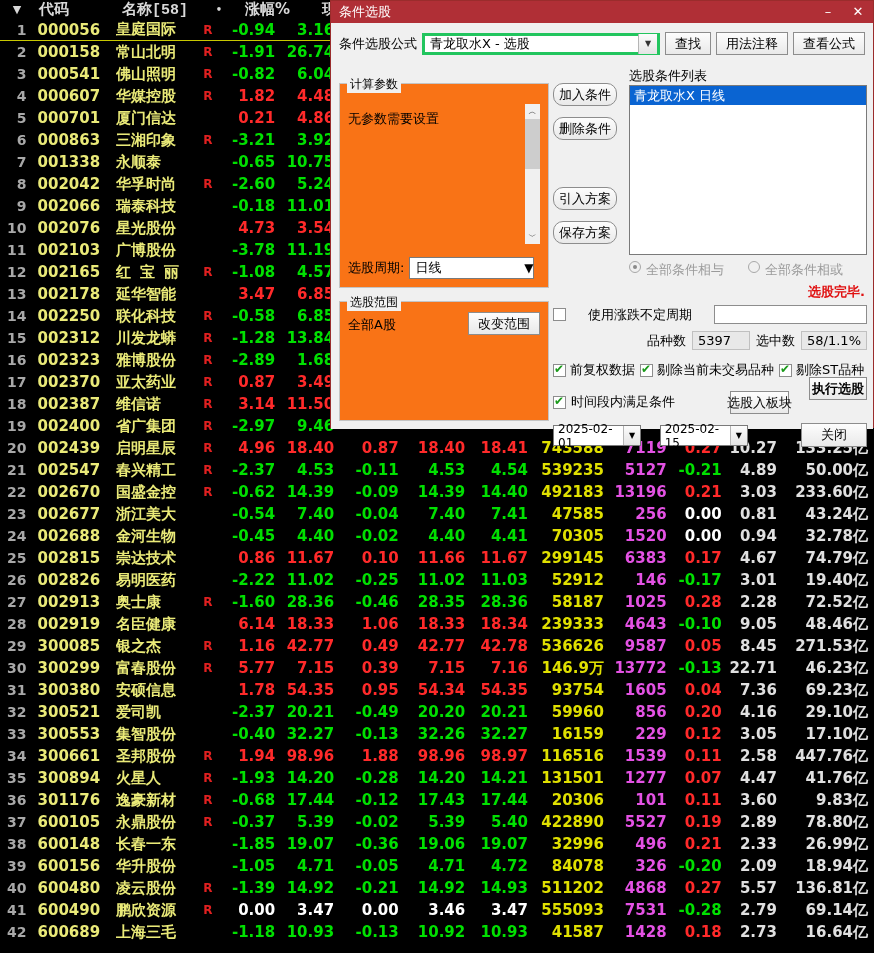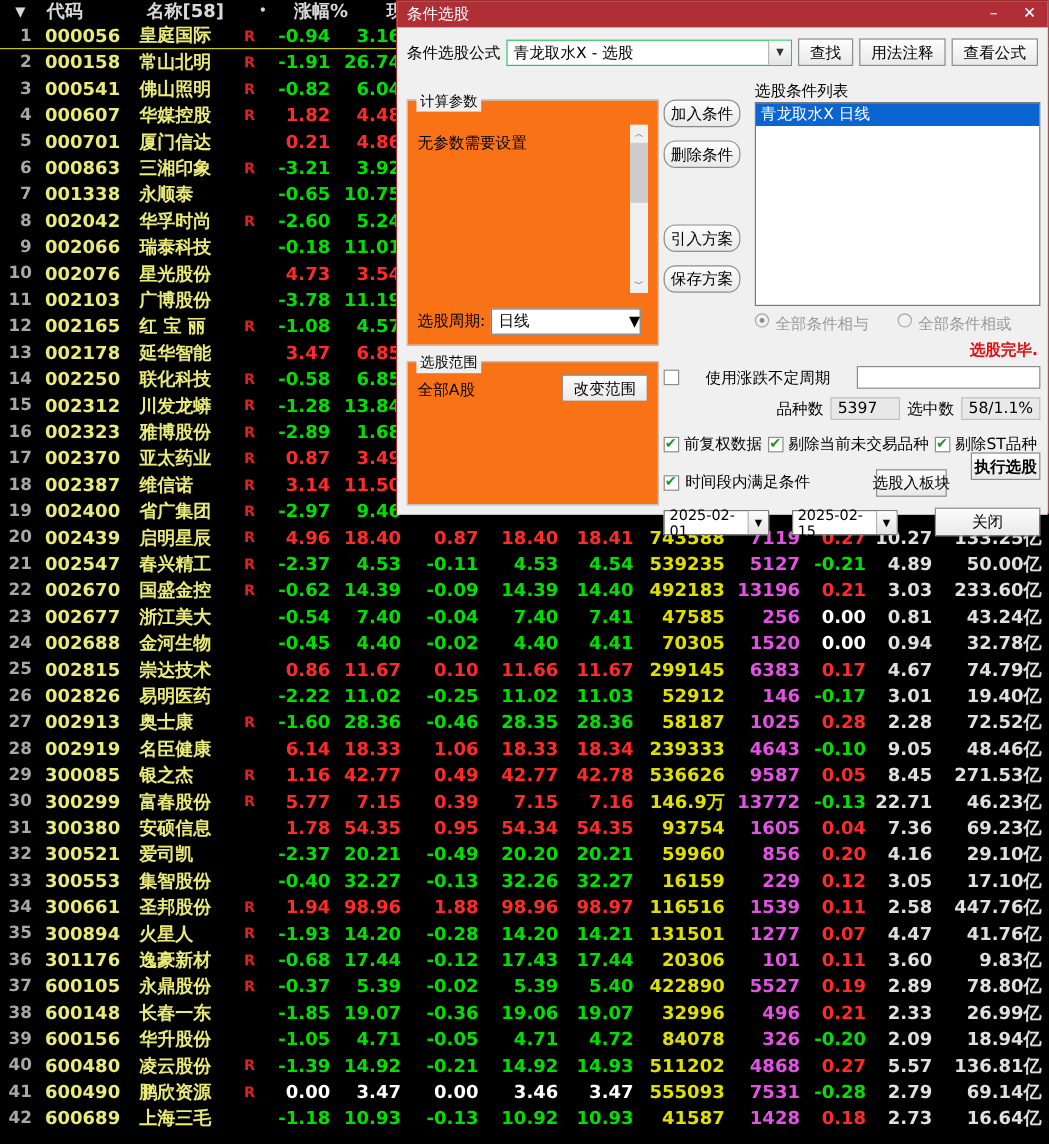--- a/index.html
+++ b/index.html
@@ -19,21 +19,21 @@
     font-size:15px; font-weight:bold;
     font-family:"DejaVu Sans","Liberation Sans",sans-serif;
     white-space:nowrap;
   }
   .qhead { height:19px; color:#d8d8d8; font-size:15px; }
   .qhead .c { color:#d8d8d8; }
 
   .c { display:inline-block; overflow:hidden; }
   .c-idx   { width:34px;  text-align:right; padding-right:6px; color:#a8a8a8; font-size:14px; }
   .c-code  { width:88px;  text-align:left;  padding-left:5px; color:#eaea78; }
-  .c-name  { width:84px;  text-align:left;  color:#eaea78; letter-spacing:0px;}
+  .c-name  { width:84px;  text-align:left;  color:#eaea78; letter-spacing:0px;font-family:Liberation Mono, monospace;}
   .c-r     { width:26px;  text-align:center; font-size:12px; }
   .c-chg   { width:62px;  text-align:right; padding-right:4px; }
   .c-price { width:62px;  text-align:right; padding-right:4px; }
   .c-diff  { width:68px;  text-align:right; padding-right:4px; }
   .c-buy   { width:70px;  text-align:right; padding-right:4px; }
   .c-sell  { width:66px;  text-align:right; padding-right:4px; }
   .c-vol   { width:80px;  text-align:right; padding-right:4px; color:#e0e000; }
   .c-amt   { width:66px;  text-align:right; padding-right:4px; color:#e452e4; }
   .c-v2    { width:58px;  text-align:right; padding-right:4px; }
   .c-v3    { width:58px;  text-align:right; padding-right:4px; color:#e0e0e0; }
@@ -62,21 +62,21 @@
     font-size:13px; font-weight:normal;
   }
   .dlg-title .t { flex:1; }
   .tb-btn { width:30px; text-align:center; color:#fff; font-size:13px; line-height:22px; }
 
   .dlg-body { position:relative; width:100%; height:406px; background:#f0f0f0; padding:6px 8px 0 8px; }
 
   .row-formula { display:flex; align-items:center; gap:5px; margin-top:3px; }
   .lbl { font-size:13px; color:#000; white-space:nowrap; }
   .combo {
-    flex:1; height:22px; background:#fff; border:1px solid #22c55e;
+    flex:1; height:22px; background:#fff; border:3px solid #22c55e;
     display:flex; align-items:center;
   }
   .combo .val { flex:1; padding-left:5px; font-size:13px; color:#000; }
   .combo .arrow {
     width:19px; height:20px; background:linear-gradient(#fcfcfc,#e4e4e4);
     border-left:1px solid #b5b5b5; display:flex; align-items:center; justify-content:center;
     font-size:8px; color:#333;
   }
   .btn {
     height:23px; min-width:46px; padding:0 9px;
@@ -159,21 +159,21 @@
   .chk-row3 .grp { display:flex; align-items:center; gap:5px; white-space:nowrap; }
 
   .date-row { position:absolute; left:0; top:352px; width:314px; display:flex; align-items:center; gap:5px; }
   .date-combo { width:88px; height:21px; background:#fff; border:1px solid #7a7a7a; display:flex; align-items:center; }
   .date-combo .val { flex:1; padding-left:4px; font-size:12px; }
   .date-combo .arrow { width:17px; height:19px; background:linear-gradient(#fcfcfc,#e4e4e4); border-left:1px solid #b5b5b5; display:flex; align-items:center; justify-content:center; font-size:8px;}
   .dash { font-size:13px; padding:0 2px; }
 
   .btn-exec { position:absolute; right:0; top:304px; width:58px;font-weight:bold; }
   .btn-sect { position:absolute; right:78px; top:318px; width:59px; }
-  .btn-close{ position:absolute; right:0; top:350px; width:88px; height:24px; }
+  .btn-close{ position:absolute; right:0; top:350px; width:66px; height:24px; }
 </style>
 </head>
 <body>
 
 <div id="root">
 
   <div class="quote-table">
     <div class="qrow qhead">
       <span class="c head-caret">▼</span>
       <span class="c c-code">代码</span>

